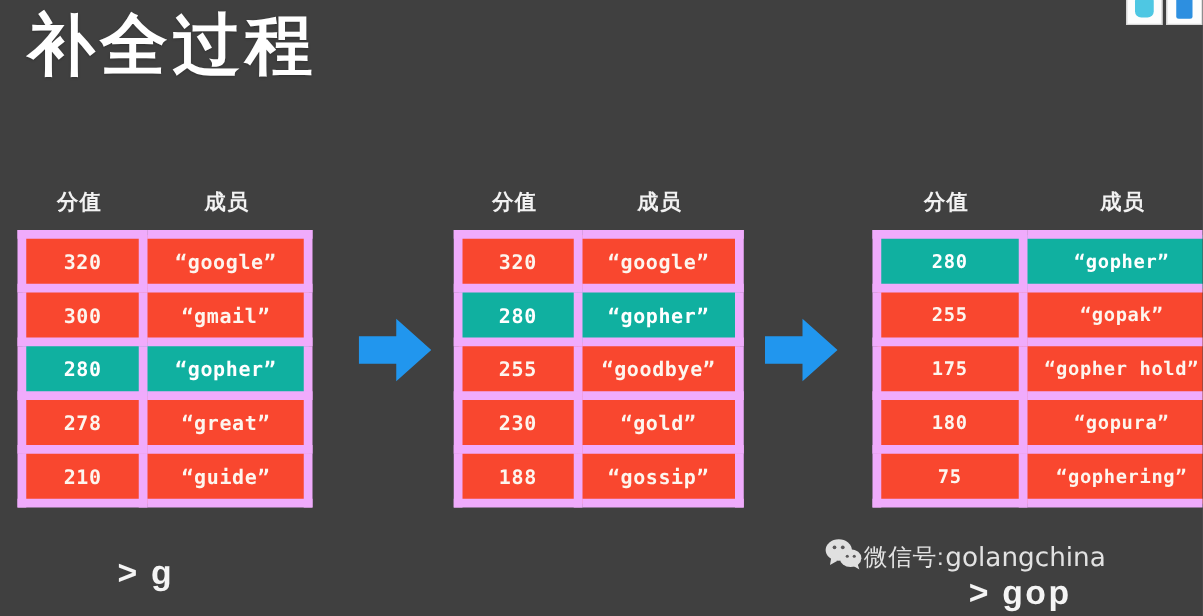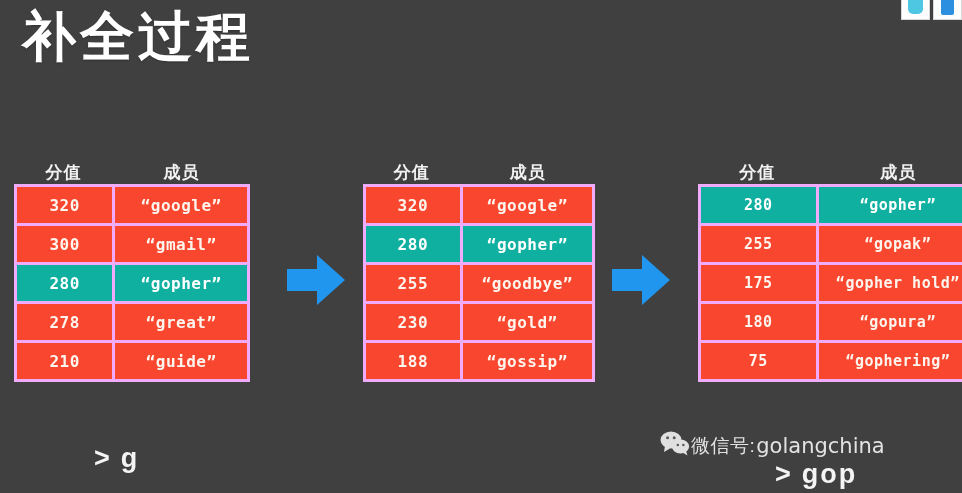--- a/index.html
+++ b/index.html
@@ -71,21 +71,21 @@
     position: absolute;
     top: 150px;
   }
   #panel-1 { left: 14px;  width: 236px; }
   #panel-2 { left: 363px; width: 232px; }
   #panel-3 { left: 698px; width: 282px; }
 
   .col-headers {
     display: flex;
     height: 34px;
-    align-items: flex-end;
+    align-items: flex-start;
     color: #f2f2f2;
     font-size: 17px;
     font-weight: 700;
     letter-spacing: 1px;
   }
   .col-headers .h-score {
     width: 42%;
     text-align: center;
   }
   .col-headers .h-member {
@@ -93,21 +93,21 @@
     text-align: center;
   }
 
   .tbl {
     border-collapse: collapse;
     width: 100%;
     table-layout: fixed;
     border: 1px solid #dcdcdc;
   }
   .tbl td {
-    border: 3px solid #f0abfc;
+    border: 7px solid #f0abfc;
     height: 36px;
     padding: 0;
     text-align: center;
     vertical-align: middle;
     font-family: "DejaVu Sans Mono", "Liberation Mono", monospace;
     font-size: 16px;
     font-weight: 700;
     color: #fdf5ee;
     background: #f9472f;
     white-space: nowrap;

